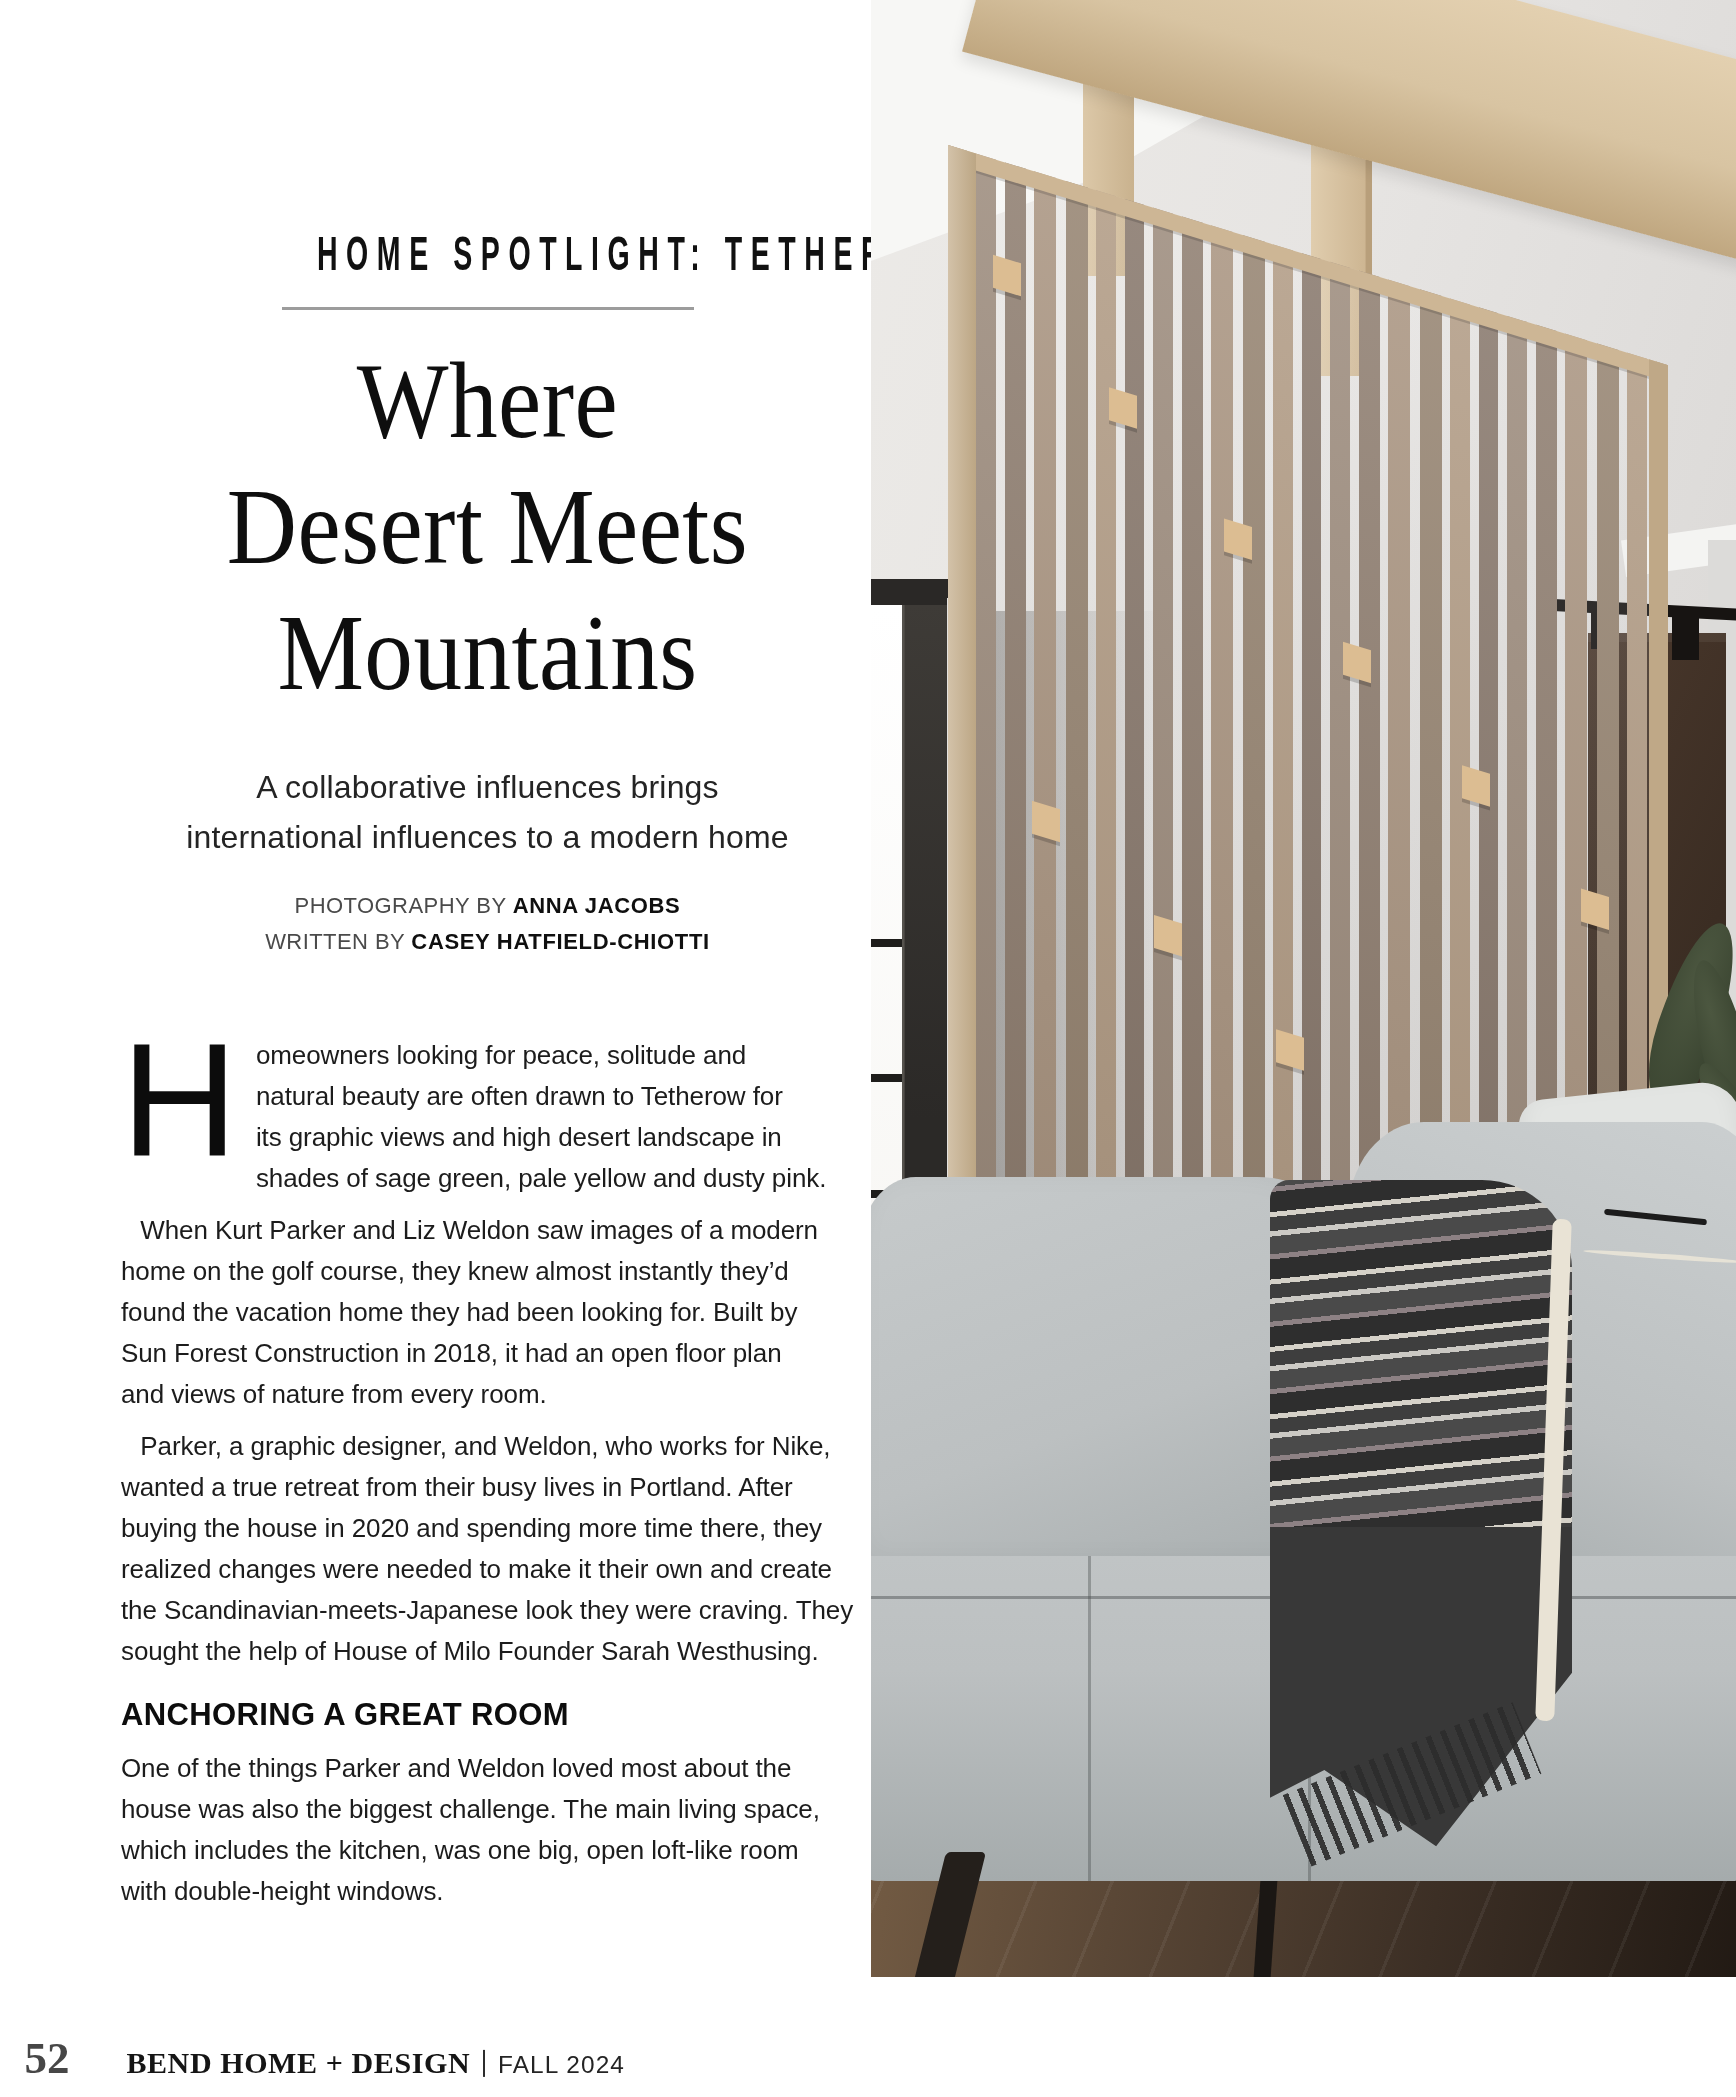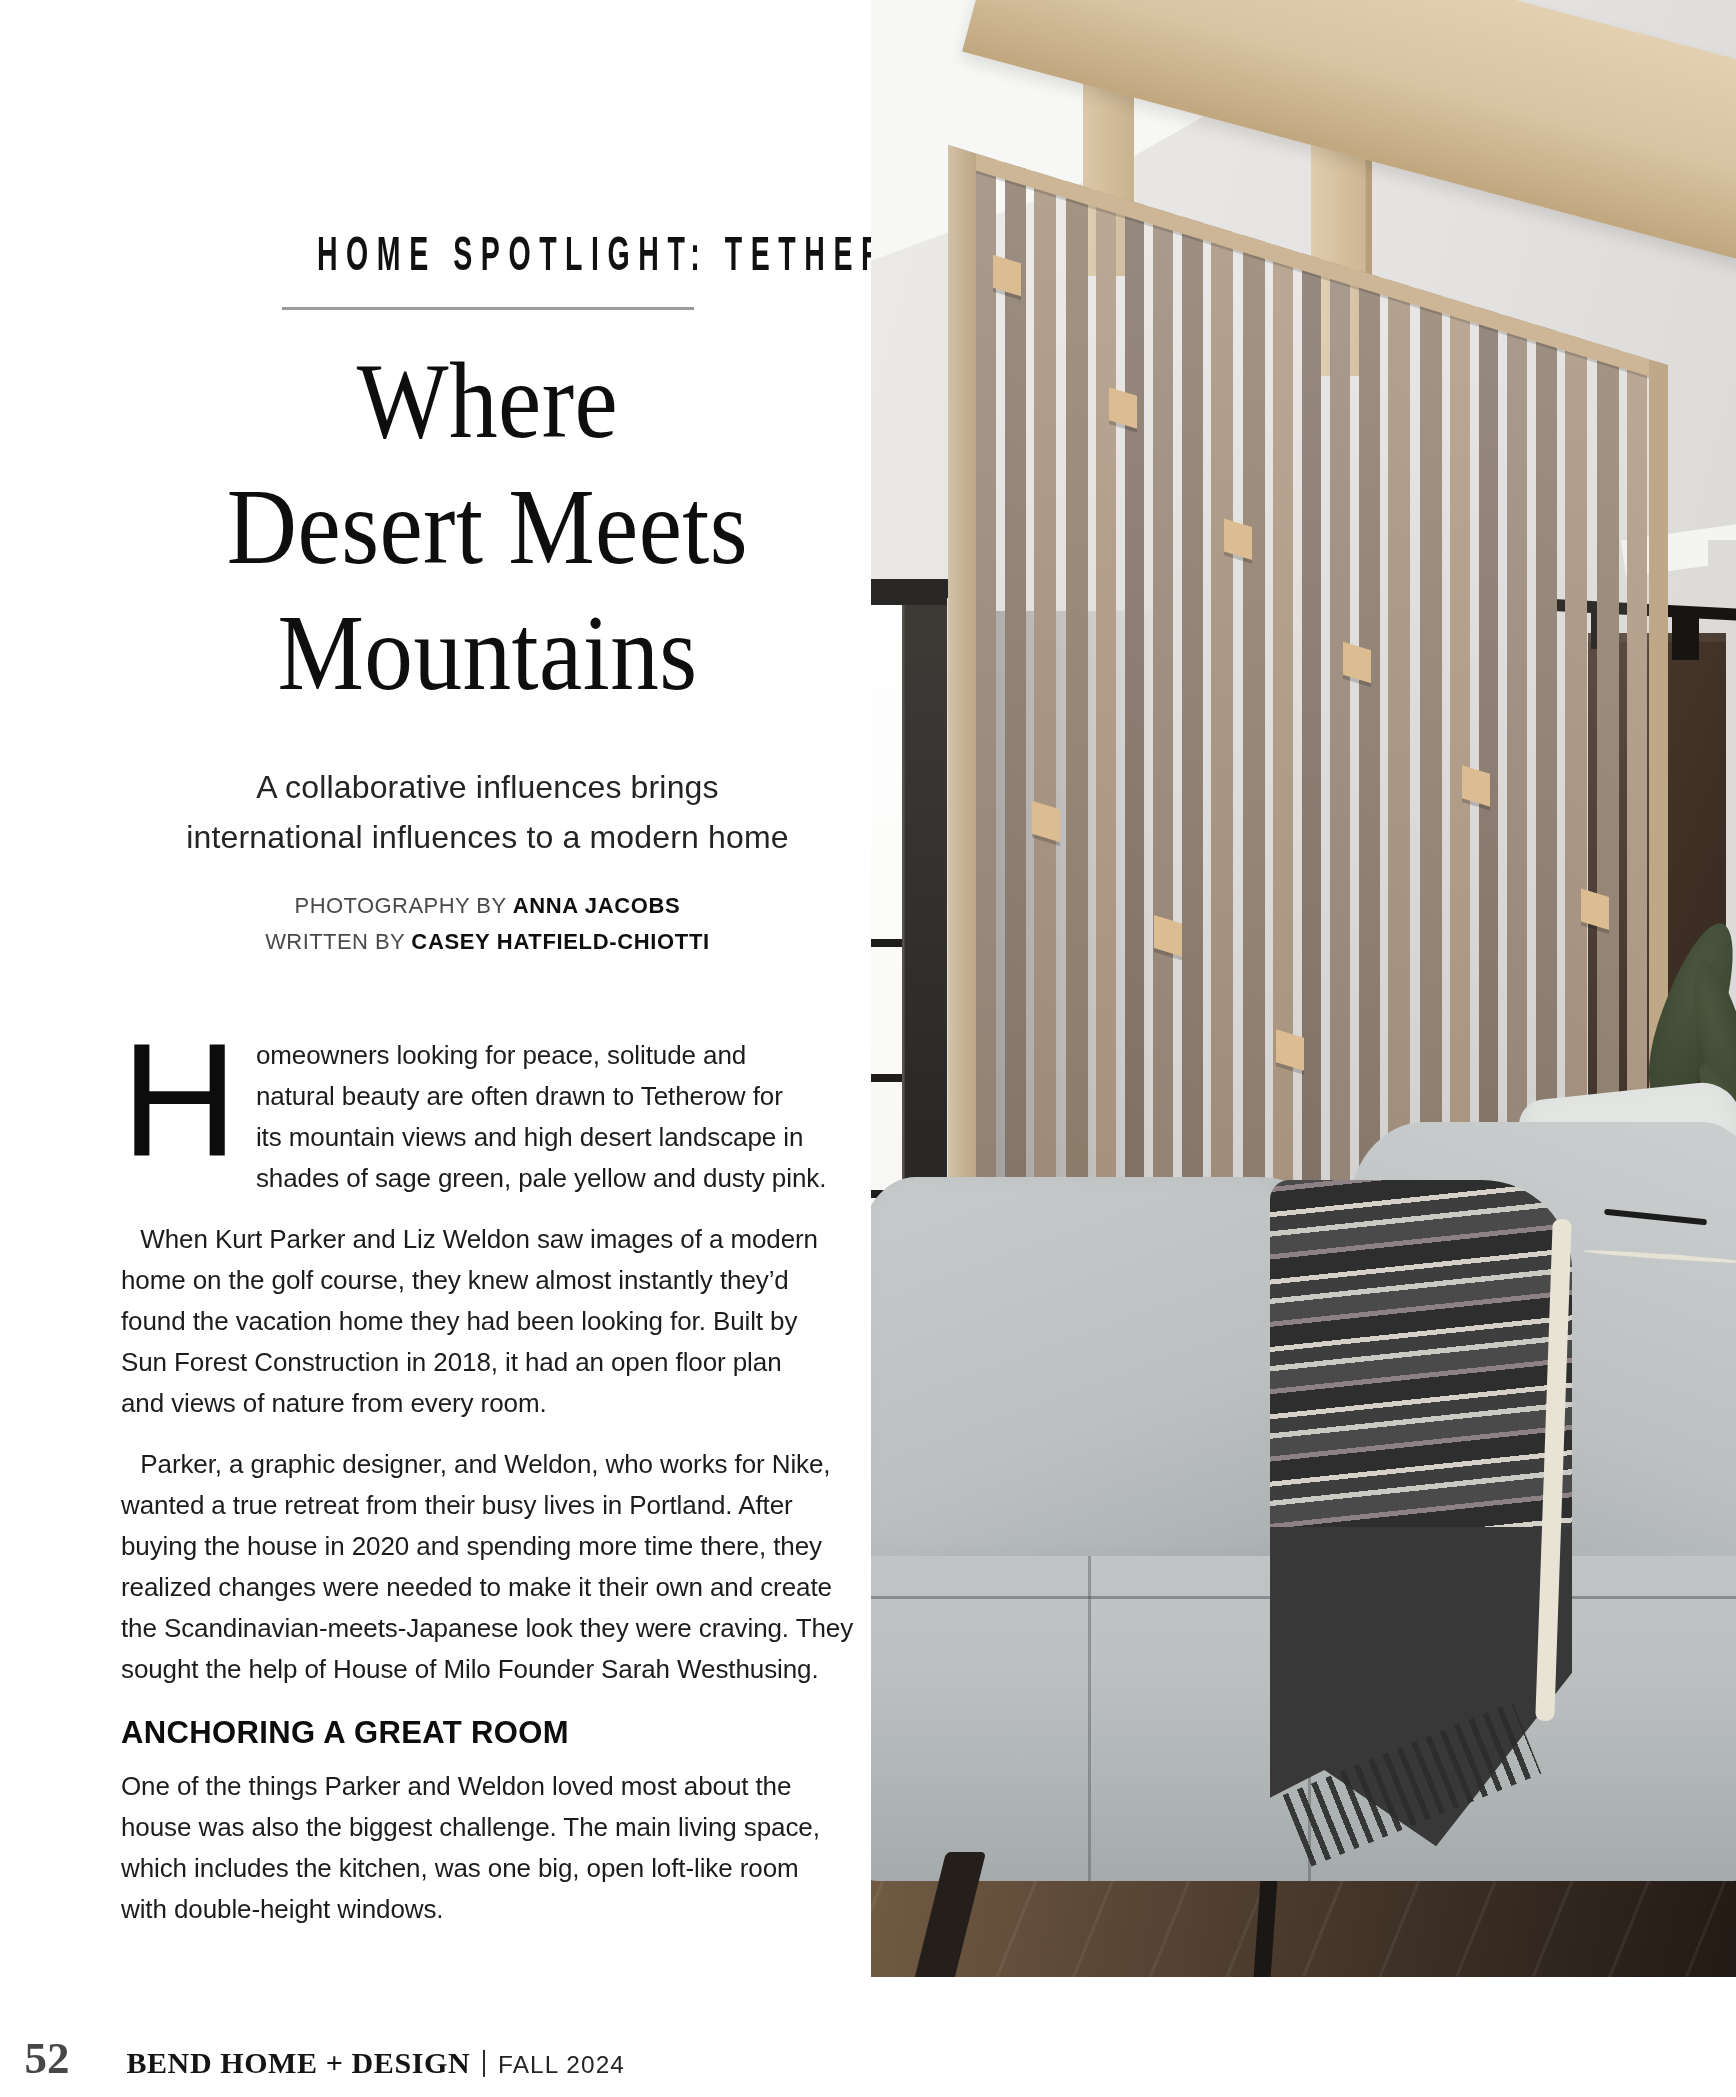--- a/index.html
+++ b/index.html
@@ -27,21 +27,21 @@
   .title{margin:28px 0 0;font-family:"Liberation Serif",serif;font-weight:400;font-size:108px;
       line-height:126px;letter-spacing:.005em;color:#0e0e0e;white-space:pre-line;
       transform:scaleX(.90);transform-origin:center;}
   .subtitle{margin-top:46px;font-size:32px;line-height:50px;font-weight:400;color:#242424;
       letter-spacing:.005em;white-space:pre-line;}
   .byline{margin-top:26px;font-size:22px;line-height:36px;letter-spacing:.02em;color:var(--muted);}
   .byline b{color:#0f0f0f;font-weight:700;letter-spacing:.03em;}
   .body-copy{margin-top:75px;text-align:left;font-size:26px;line-height:41px;color:#1c1c1c;
       letter-spacing:-0.1px;}
   .body-copy p{margin:0;white-space:pre-line;}
-  .body-copy p.sp{margin-top:20px;}
+  .body-copy p.sp{margin-top:11px;}
   .body-copy p.indent{text-indent:19.3px;}
   .drop-cap{float:left;font-size:162px;line-height:121px;height:123px;margin:3.9px 18px 0 0;
       font-weight:400;color:#0c0c0c;}
   .section-heading{margin:22px 0 13px;font-size:31px;font-weight:700;letter-spacing:.012em;
       color:#0d0d0d;line-height:41px;}
   
   .footer{position:absolute;left:24.4px;top:2032px;display:flex;align-items:baseline;}
   .page-number{font-family:"Liberation Serif",serif;font-size:45px;font-weight:700;color:#474747;}
   .magazine{margin-left:57px;font-family:"Liberation Serif",serif;font-size:30px;font-weight:700;
       letter-spacing:.02em;color:#151515;}
@@ -173,21 +173,21 @@
     <div class="subtitle">A collaborative influences brings
 international influences to a modern home</div>
     <div class="byline">
       <div><span>PHOTOGRAPHY BY </span><b>ANNA JACOBS</b></div>
       <div><span>WRITTEN BY </span><b>CASEY HATFIELD-CHIOTTI</b></div>
     </div>
 
     <div class="body-copy">
       <p><span class="drop-cap">H</span><span>omeowners looking for peace, solitude and
 natural beauty are often drawn to Tetherow for
-its mountain views and high desert landscape in
+its graphic views and high desert landscape in
 shades of sage green, pale yellow and dusty pink.</span></p>
       <p class="sp indent">When Kurt Parker and Liz Weldon saw images of a modern
 home on the golf course, they knew almost instantly they’d
 found the vacation home they had been looking for. Built by
 Sun Forest Construction in 2018, it had an open floor plan
 and views of nature from every room.</p>
       <p class="sp indent">Parker, a graphic designer, and Weldon, who works for Nike,
 wanted a true retreat from their busy lives in Portland. After
 buying the house in 2020 and spending more time there, they
 realized changes were needed to make it their own and create

